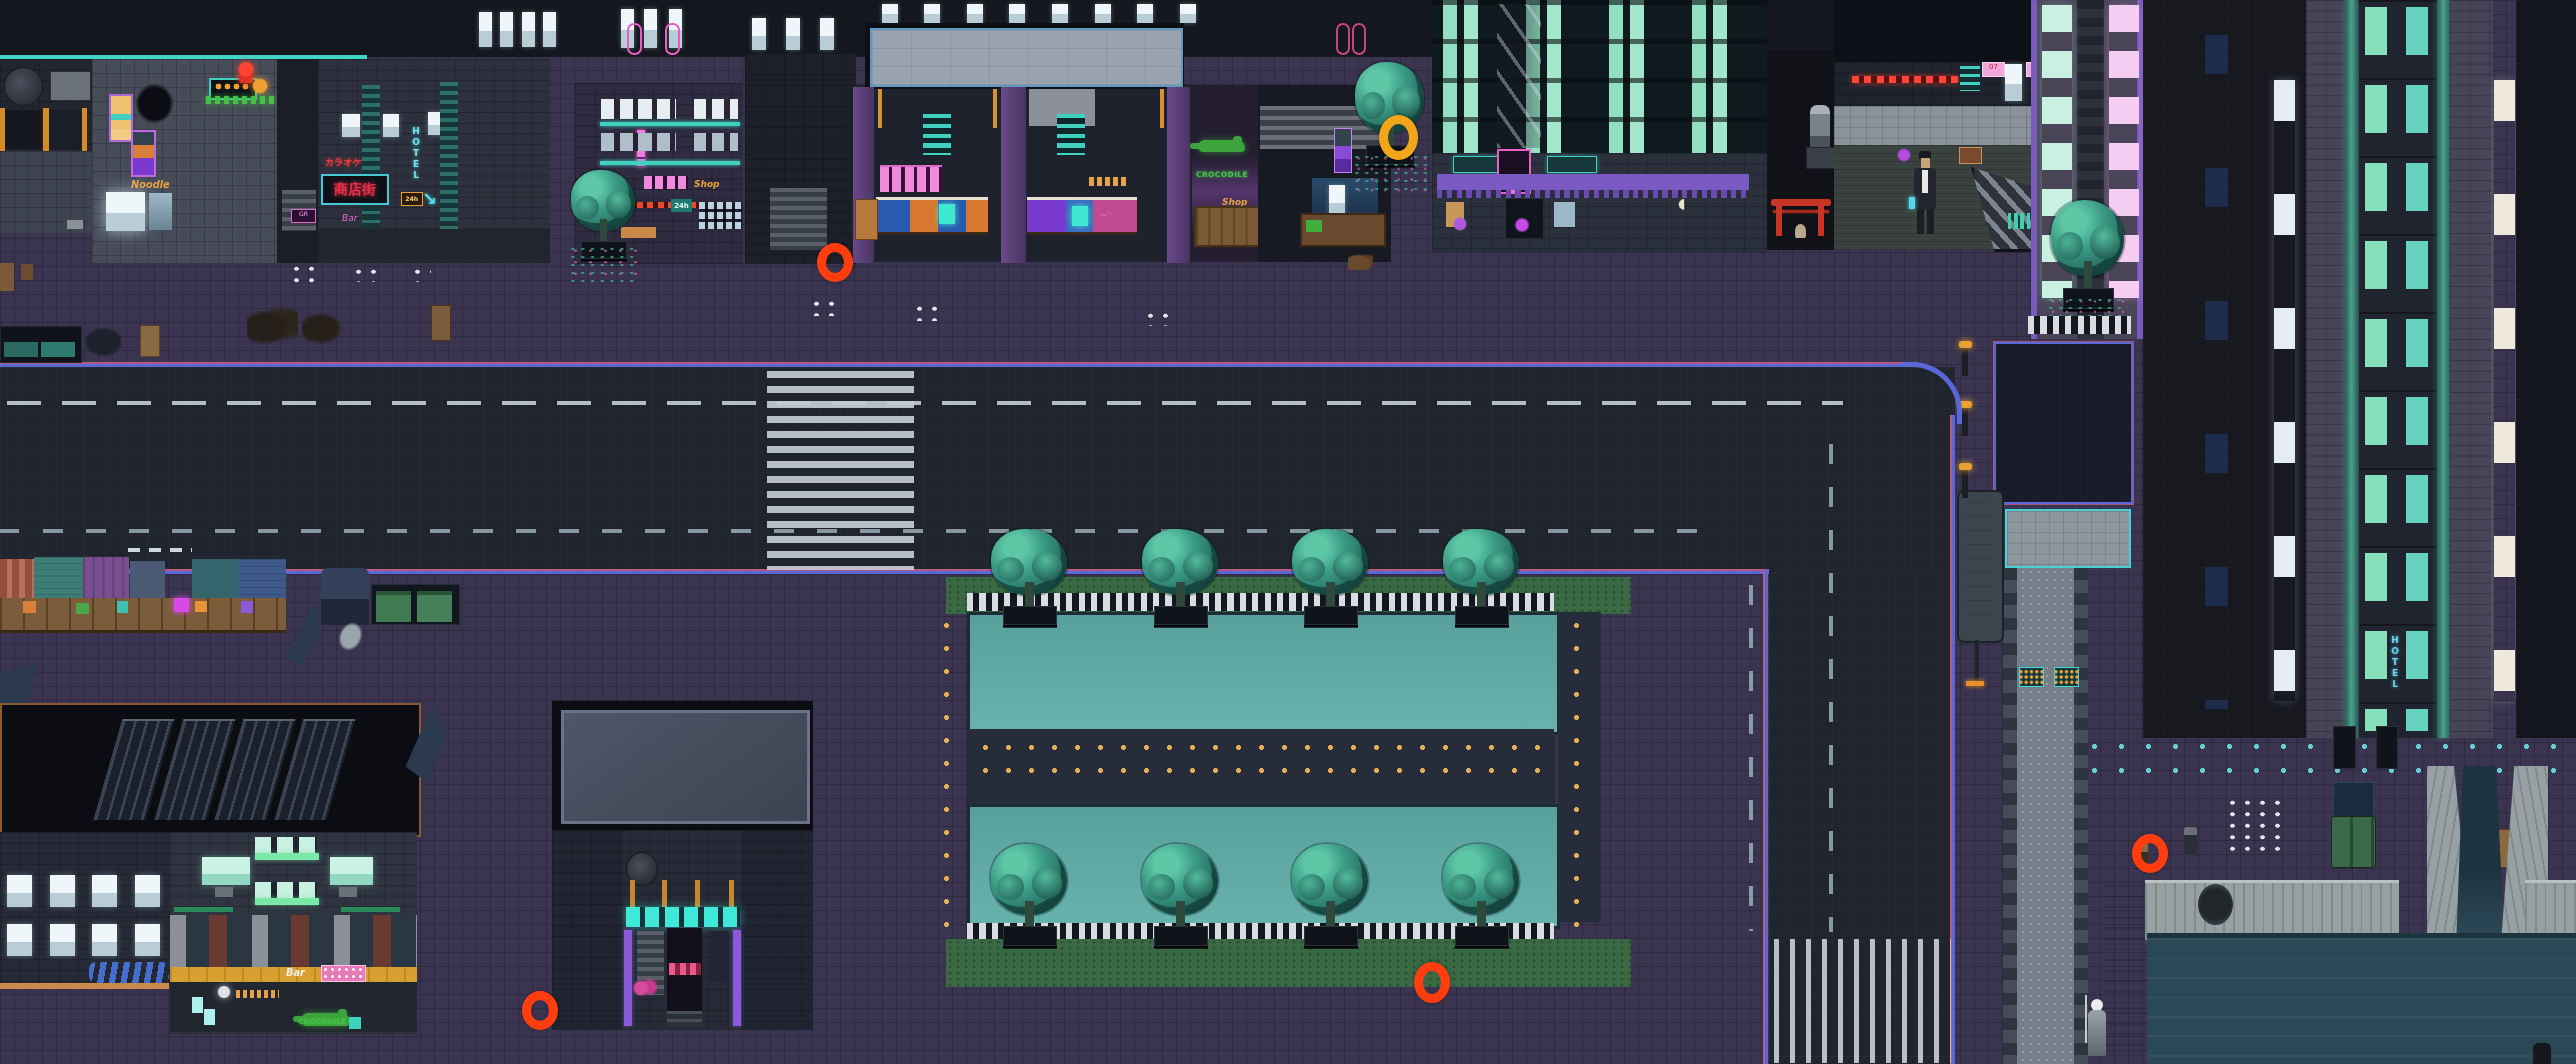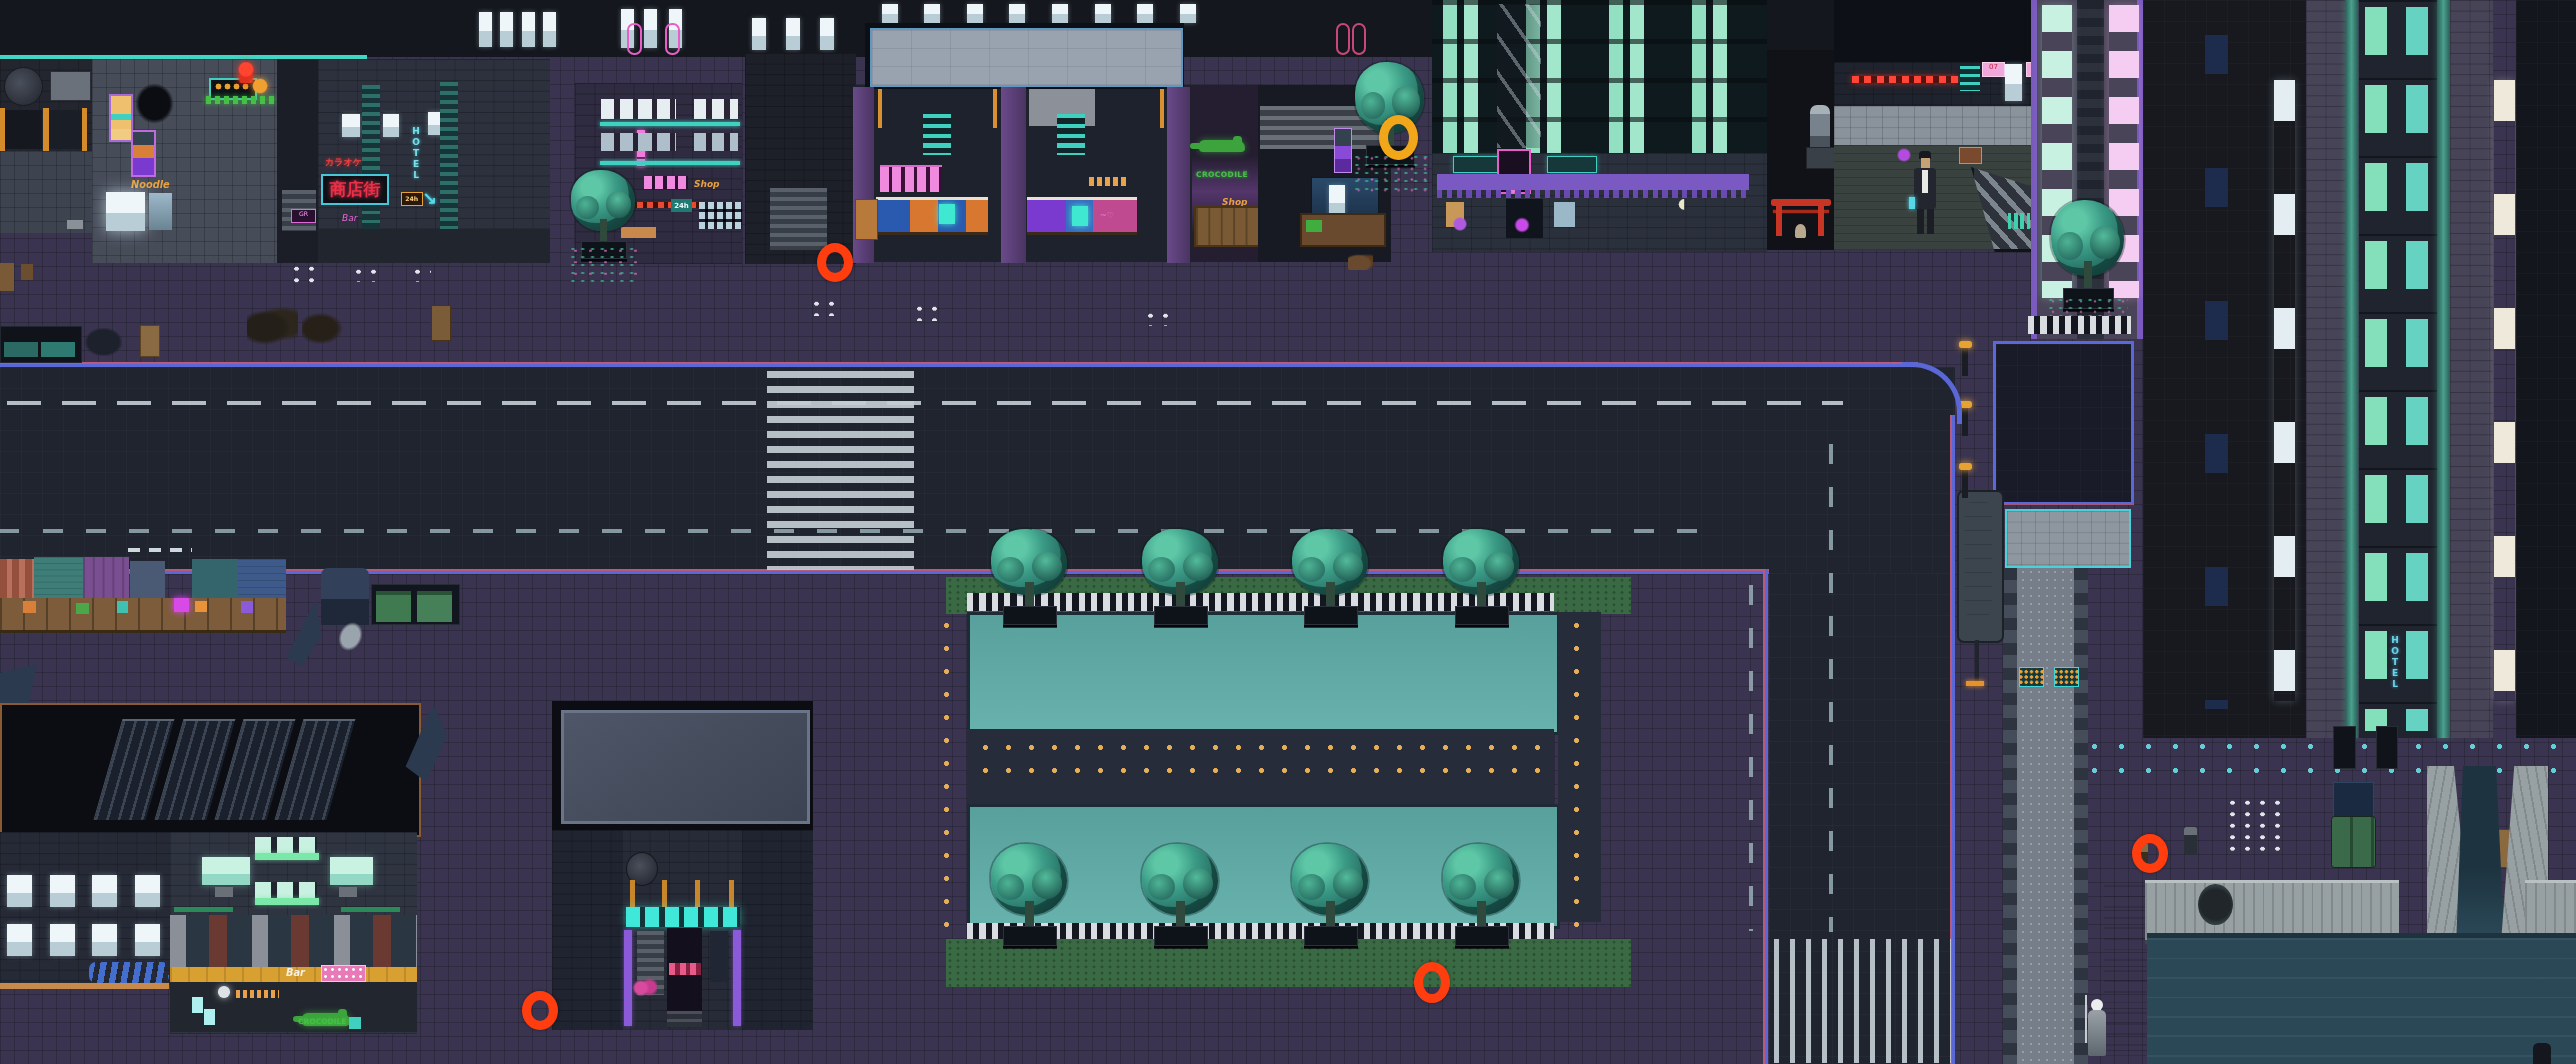--- a/index.html
+++ b/index.html
@@ -107,21 +107,21 @@
   <div class="a shutter" style="left:282px;top:190px;width:34px;height:41px"></div>
   <div class="a" style="left:291px;top:209px;width:23px;height:11.5px;background:#2a1030;border:1.8px solid #e06ad8;color:#f2a0e8;font-size:6.2px;text-align:center">GR</div>
 
   <div class="a brick" style="left:318px;top:59px;width:232px;height:204px;background-color:#2c313d"></div>
   <div class="a win" style="left:342px;top:114px;width:18px;height:23px"></div>
   <div class="a win" style="left:383px;top:114px;width:16px;height:23px"></div>
   <div class="a win" style="left:428px;top:112px;width:16px;height:23px"></div>
   <div class="a pipe" style="left:362px;top:85px;height:145px"></div>
   <div class="a pipe" style="left:440px;top:82px;height:149px"></div>
   <div class="a" style="left:325px;top:156px;width:43px;height:12.4px;color:#ef4040;font-size:9px;font-weight:bold;text-shadow:0 0 3.5px #ff3030">カラオケ</div>
-  <div class="a neonbox" style="left:321px;top:174px;width:64px;height:27px;background:#0d1117;border:2.7px solid #46c8d8;color:#e83048;font-size:17px;text-shadow:0 0 4.4px #e83048">商店街</div>
+  <div class="a neonbox" style="left:321px;top:174px;width:64px;height:27px;background:#0d1117;border:2.7px solid #46c8d8;color:#e83048;font-size:14px;text-shadow:0 0 4.4px #e83048">商店街</div>
   <div class="a vtext" style="left:407px;top:126px;width:14px;height:50px;color:#7adeee;font-size:9px;text-shadow:0 0 3.5px #46d2d8">HOTEL</div>
   <div class="a neonbox" style="left:401px;top:192px;width:19.5px;height:11.5px;background:#2a1808;border:1.8px solid #e8a030;color:#ffd080;font-size:6.2px">24h</div>
   <div class="a" style="left:422px;top:188px;width:21px;height:21px;color:#58d8e8;font-size:18px;font-weight:bold;text-shadow:0 0 3.5px #46d2d8">↘</div>
   <div class="a" style="left:342px;top:213px;width:21px;height:11.5px;color:#e86ad8;font-size:9px;font-style:italic">Bar</div>
   <div class="a" style="left:318px;top:229px;width:232px;height:34px;background:#21252e"></div>
 
   <div class="a brick" style="left:575px;top:83px;width:167px;height:181px;background-color:#2f2b40"></div>
   <div class="a" style="left:601px;top:99px;width:75px;height:19.5px;background:repeating-linear-gradient(90deg,#e6eef2 0 13.3px,#2a2636 13.3px 18.6px)"></div>
   <div class="a" style="left:694px;top:99px;width:44px;height:19.5px;background:repeating-linear-gradient(90deg,#e6eef2 0 12.4px,#2a2636 12.4px 18px)"></div>
   <div class="a" style="left:600px;top:122px;width:140px;height:3.5px;background:#3fd0c0;box-shadow:0 0 4.4px #3fd0c0"></div>

